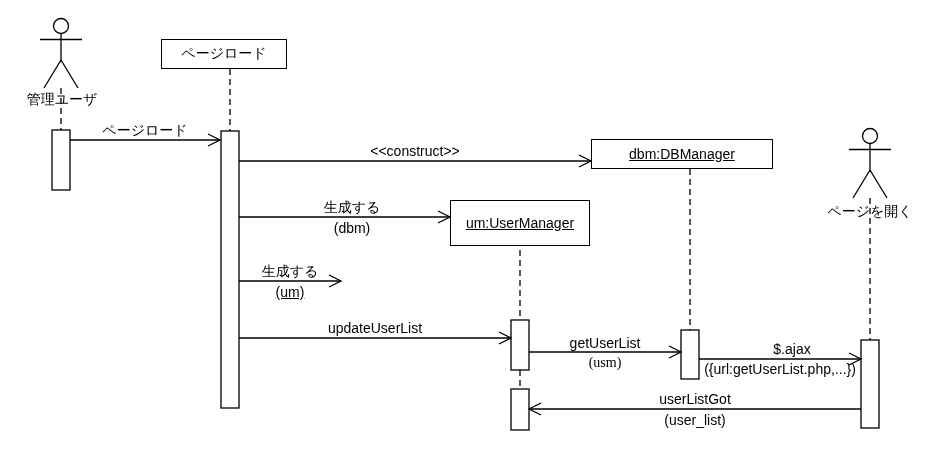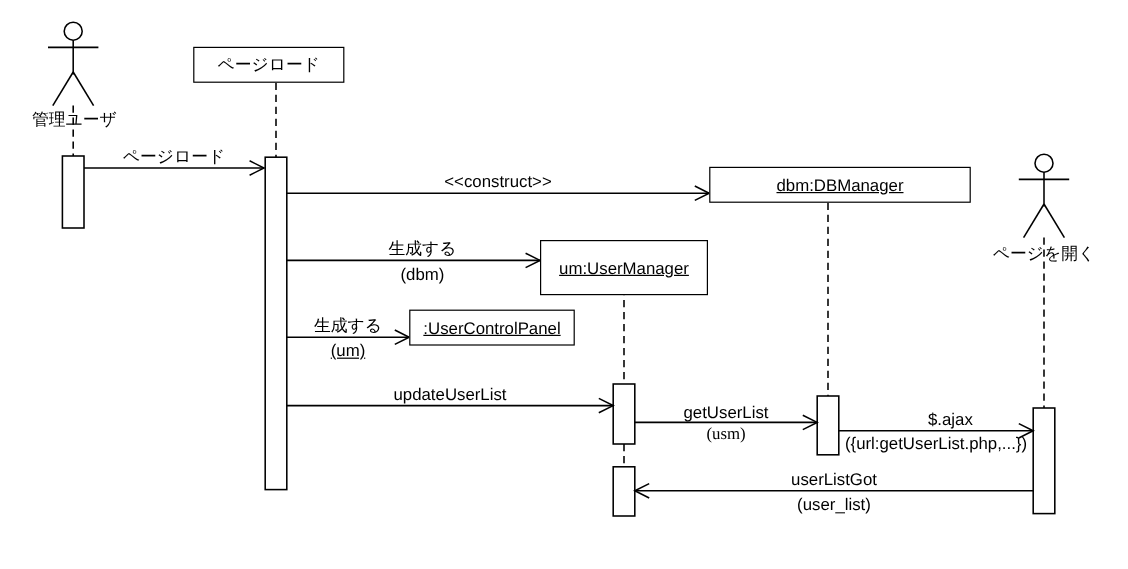--- a/index.html
+++ b/index.html
@@ -118,28 +118,25 @@
       <g>
         <line x1="861" y1="409" x2="529" y2="409"></line>
         <polyline points="541,403 529,409 541,415"></polyline>
       </g>
     </g>
   </svg>
 
   <div class="obj-box" style="left:161px; top:39px; width:126px; height:30px;">
     <span>ページロード</span>
   </div>
-  <div class="obj-box underlined" style="left:591px; top:139px; width:218px; height:30px;">
+  <div class="obj-box underlined" style="left:591px; top:139px; width:182px; height:30px;">
     <span>dbm:DBManager</span>
   </div>
   <div class="obj-box underlined" style="left:450px; top:200px; width:140px; height:46px;">
     <span>um:UserManager</span>
-  </div>
-  <div class="obj-box underlined" style="left:341px; top:258px; width:138px; height:30px;">
-    <span>:UserControlPanel</span>
   </div>
 
   <div class="actor-label" style="left:62px; top:91px;">管理ユーザ</div>
   <div class="actor-label" style="left:870px; top:203px;">ページを開く</div>
 
   <div class="msg-label" style="left:145px; top:122px;">ページロード</div>
 
   <div class="msg-label" style="left:415px; top:143px;">&lt;&lt;construct&gt;&gt;</div>
 
   <div class="msg-label" style="left:352px; top:199px;">生成する</div>

